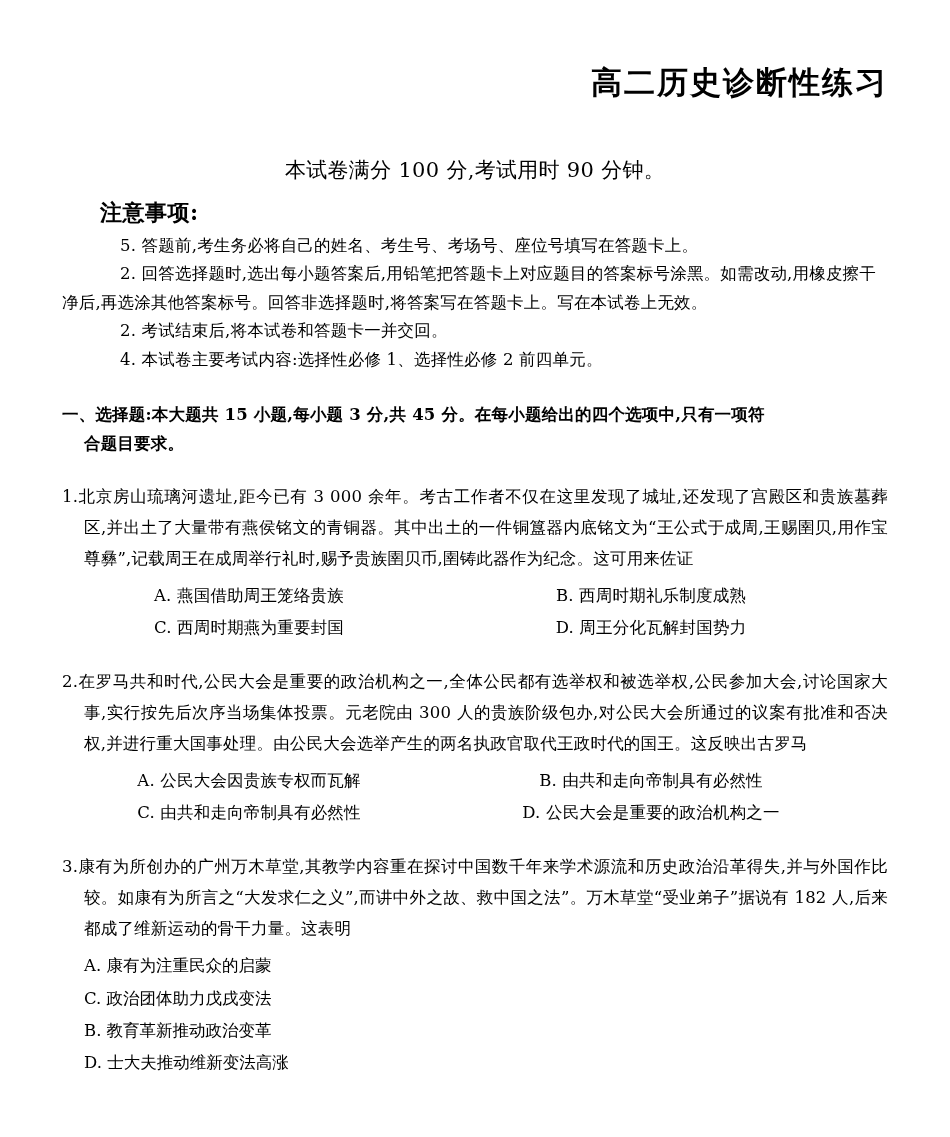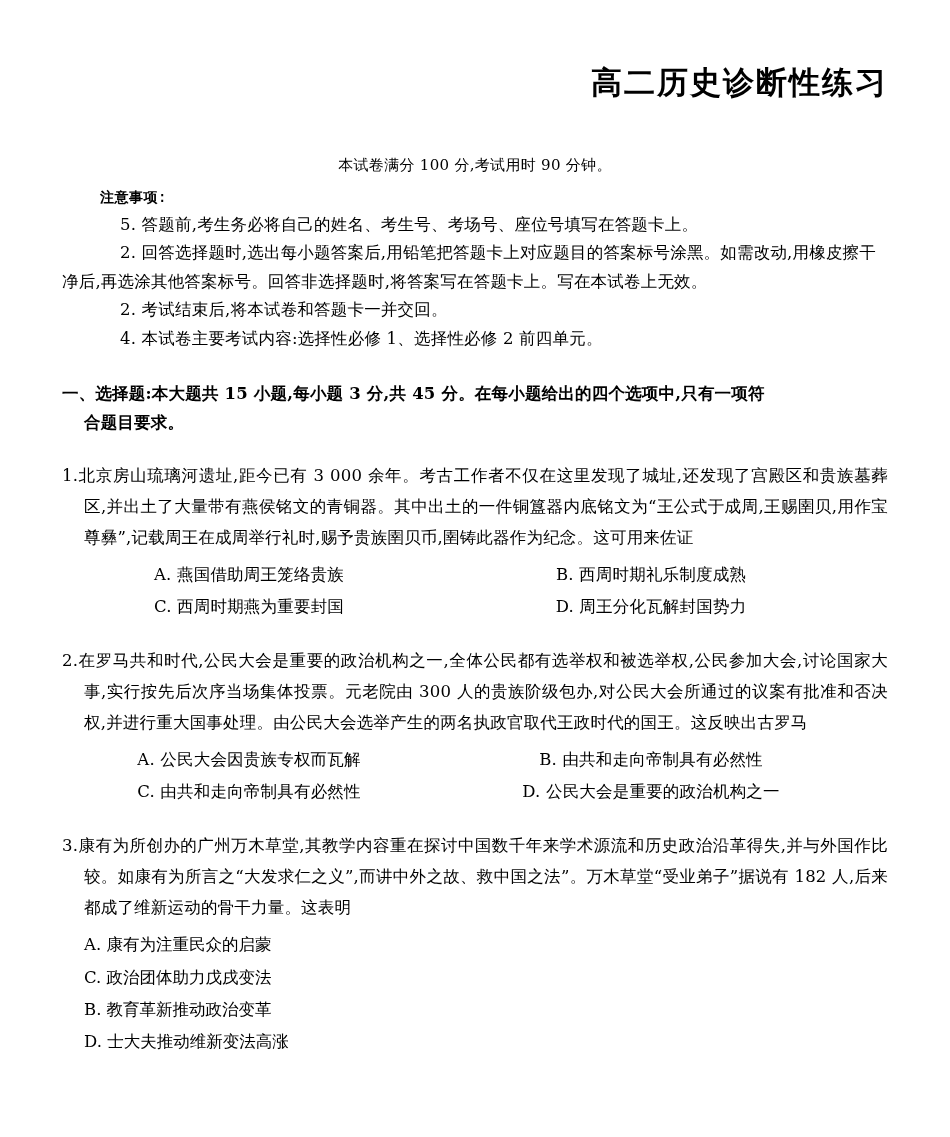--- a/index.html
+++ b/index.html
@@ -25,31 +25,30 @@
     text-align: right;
     font-size: 31px;
     font-weight: bold;
     letter-spacing: 2px;
     margin-top: 62px;
     margin-bottom: 0;
     font-family: "DejaVu Serif", "Liberation Serif", serif;
   }
   .subtitle {
     text-align: center;
-    font-size: 15px;
+    font-size: 21px;
     margin-top: 52px;
     letter-spacing: 0.3px;
   }
   .notice-title {
-    font-size: 14px;
+    font-size: 22px;
     font-weight: bold;
     margin-top: 14px;
     margin-left: 38px;
     letter-spacing: 0.5px;
-    font-family: Liberation Mono, monospace;
   }
   .notice-list {
     margin-top: 4px;
     font-size: 16.5px;
     line-height: 1.72;
   }
   .notice-item {
     text-indent: 58px;
     letter-spacing: 0.2px;
   }

